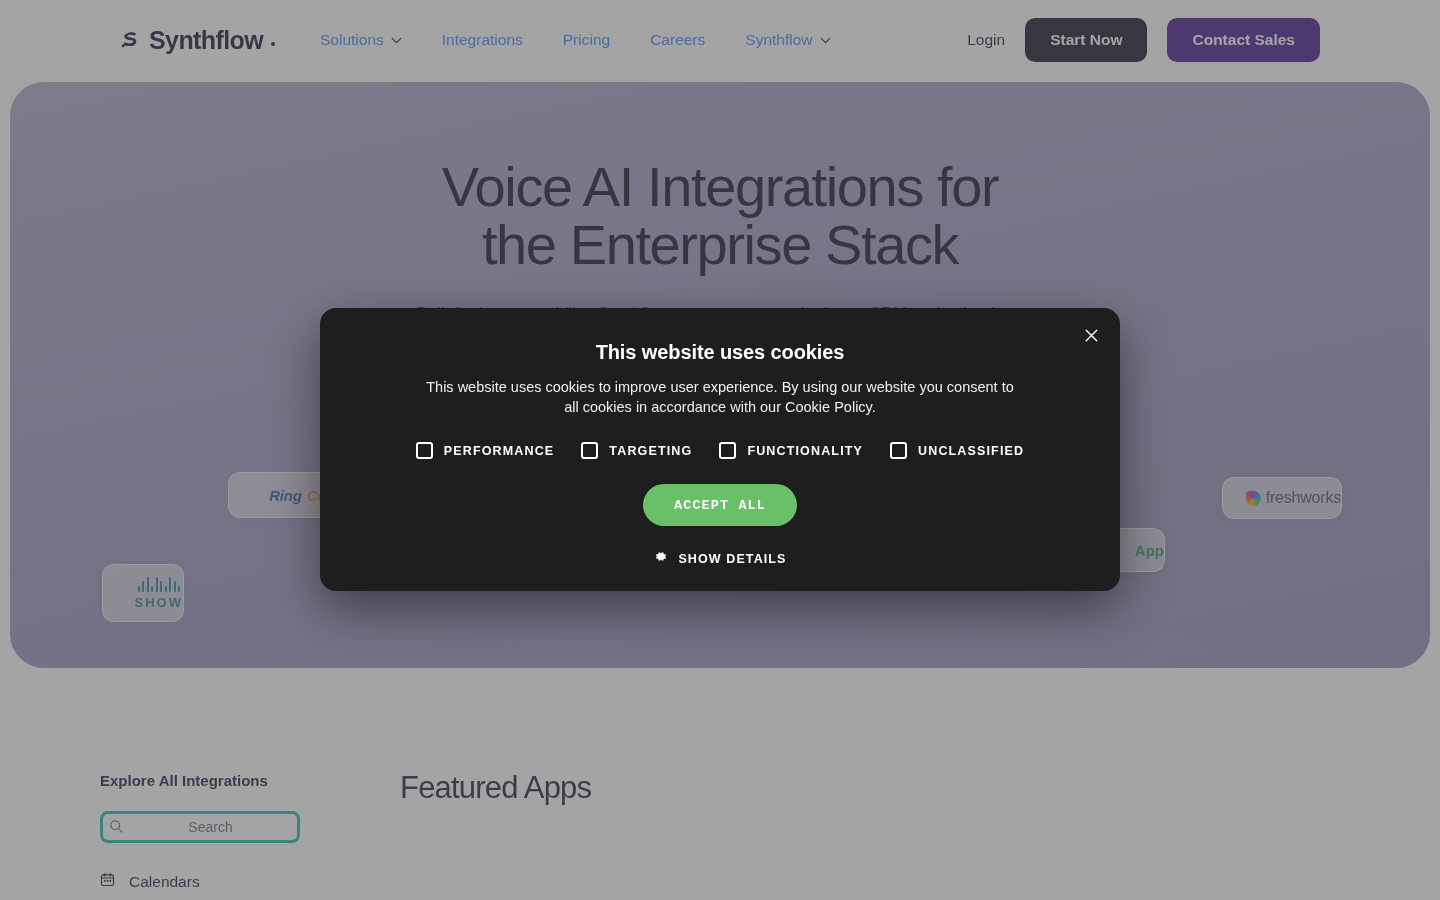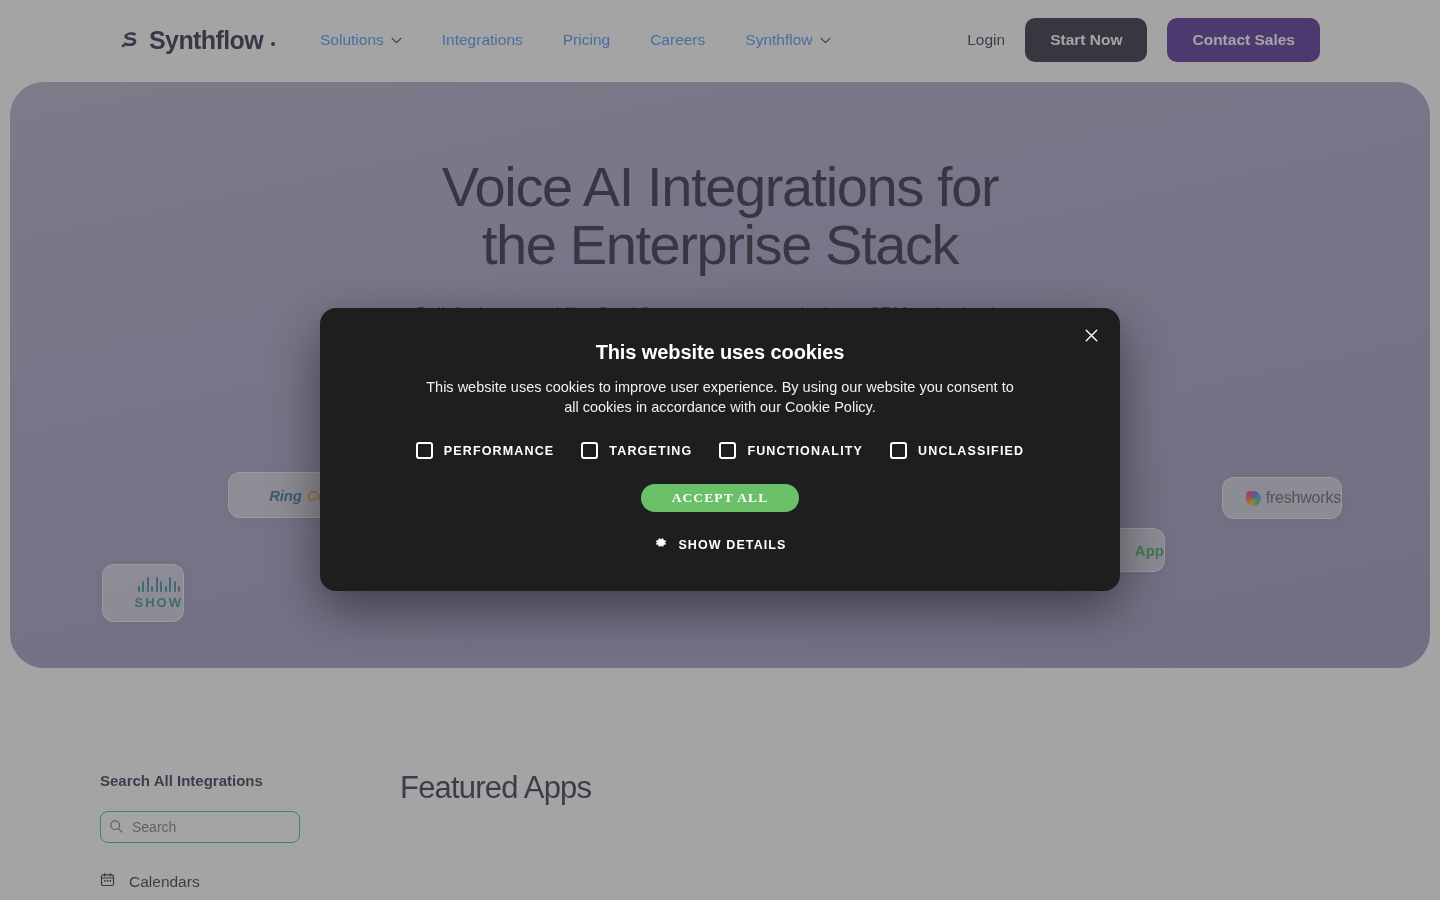--- a/index.html
+++ b/index.html
@@ -219,27 +219,28 @@
     color: #1d1436;
     margin-bottom: 22px;
   }
   .search-wrap {
     position: relative;
     width: 200px;
     height: 32px;
   }
   .search-input {
     width: 200px; height: 32px;
-    border: 1px solid #14b8a6;
+    border: 3px solid #14b8a6;
     border-radius: 8px;
     background: transparent;
     padding: 0 10px 0 31px;
     font-size: 14px;
     font-family: inherit;
     color: #1d1436;
+    text-align: center;
   }
   .search-input::placeholder { color: #6b6580; }
   .search-ico {
     position: absolute;
     left: 9px; top: 8px;
     width: 15px; height: 15px;
     pointer-events: none;
   }
   .side-item {
     display: flex;
@@ -341,26 +342,26 @@
     display: flex;
     justify-content: center;
     gap: 17px;
   }
   .ck-accept {
     background: #6abf69;
     color: #ffffff;
     border: none;
     border-radius: 100px;
     padding: 0 31px;
-    height: 28px;
+    height: 42px;
     font-size: 13.5px;
     font-weight: 700;
     letter-spacing: 1.1px;
     cursor: pointer;
-    font-family: Liberation Serif, serif;
+    font-family: Liberation Mono, monospace;
   }
   .ck-decline {
     background: transparent;
     color: #ffffff;
     border: 1.5px solid #ffffff;
     border-radius: 100px;
     padding: 0 28px;
     height: 38px;
     font-size: 13.5px;
     font-weight: 700;
@@ -487,21 +488,21 @@
     </div>
 
     <div class="logo-tile" style="left:1075px; top:446px; width:80px; height:44px;">
       <span class="app-green">App</span>
     </div>
   </div>
 
   <div class="lower">
 
     <div class="side-col">
-      <div class="side-title">Search All Integrations</div>
+      <div class="side-title">Explore All Integrations</div>
 
       <div class="search-wrap">
         <span class="search-ico">
           <svg viewBox="0 0 16 16">
               <circle cx="6.6" cy="6.6" r="4.6" fill="none" stroke="#6b6580" stroke-width="1.3"></circle>
               <path d="M10.2 10.2 14 14" stroke="#6b6580" stroke-width="1.3" stroke-linecap="round"></path>
             </svg>
         </span>
         <input class="search-input" type="text" placeholder="Search" style="">
       </div>

